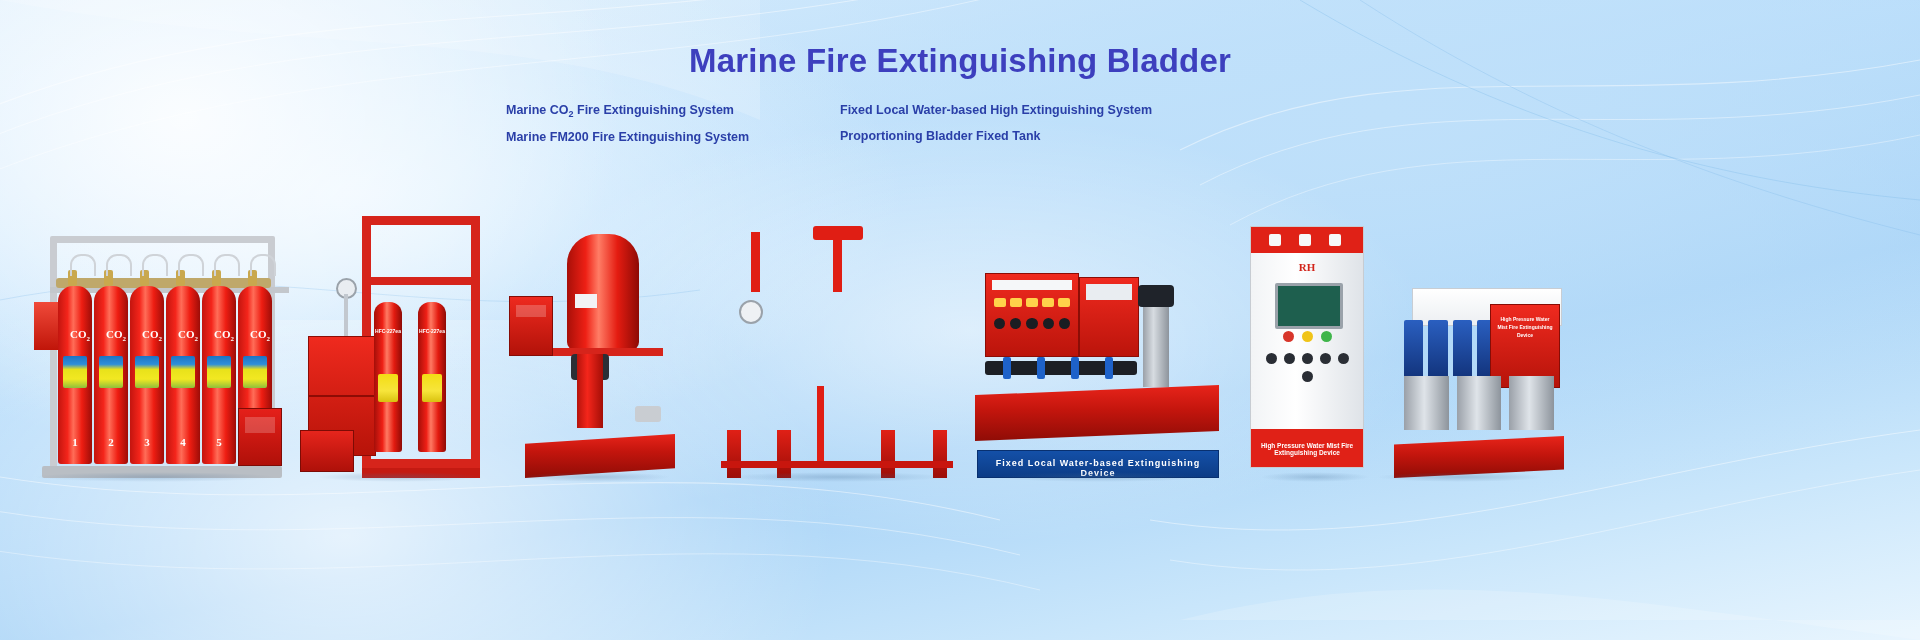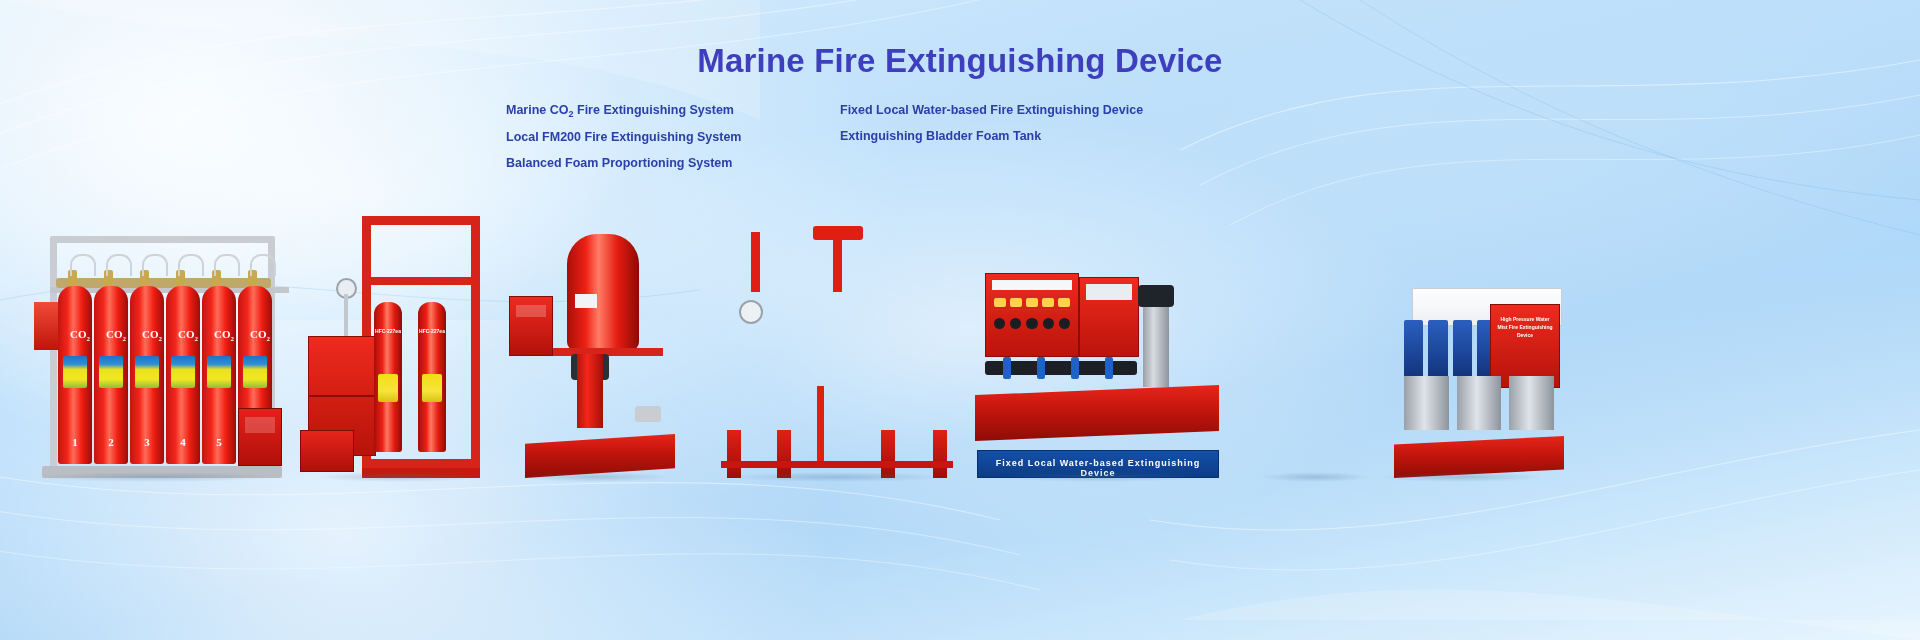--- a/index.html
+++ b/index.html
@@ -217,33 +217,32 @@
         <path d="M1360,0 C1560,130 1760,195 1920,235" stroke-width="0.9"></path>
         <path d="M0,300 C260,250 420,330 700,290" stroke-width="0.8"></path>
       </g>
       <g fill="#ffffff" fill-opacity="0.18">
         <path d="M0,0 C320,60 520,20 760,120 L760,0 Z"></path>
         <path d="M1920,640 C1620,600 1420,560 1180,620 L1920,620 Z"></path>
       </g>
     </svg>
   </div>
 
-  <div class="title">Marine Fire Extinguishing Device</div>
+  <div class="title">Marine Fire Extinguishing Bladder</div>
 
   <div class="lists">
     <div class="col left">
       <div class="item">
         <span>Marine CO</span><sub>2</sub><span> Fire Extinguishing System</span>
       </div>
-      <div class="item">Local FM200 Fire Extinguishing System</div>
-      <div class="item">Balanced Foam Proportioning System</div>
+      <div class="item">Marine FM200 Fire Extinguishing System</div>
     </div>
     <div class="col right">
-      <div class="item">Fixed Local Water-based Fire Extinguishing Device</div>
-      <div class="item">Extinguishing Bladder Foam Tank</div>
+      <div class="item">Fixed Local Water-based High Extinguishing System</div>
+      <div class="item">Proportioning Bladder Fixed Tank</div>
     </div>
   </div>
 
   <div class="equip-row">
 
     <div class="equip" id="eq1">
       <div class="frame"></div>
       <div class="sidebox"></div>
       <div class="manifold"></div>
       <div class="valve-row">
@@ -379,20 +378,45 @@
       <span class="vlv" style="left:130px"></span>
       <div class="pumpv"></div>
       <div class="skid5"></div>
       <div class="bluebar">
         <div class="bt">Fixed Local Water-based Extinguishing Device</div>
       </div>
       <div class="shadow"></div>
     </div>
 
     <div class="equip" id="eq6">
+      <div class="cab">
+        <div class="topred">
+          <i style="left:18px"></i>
+            <i style="left:48px"></i>
+            <i style="left:78px"></i>
+        </div>
+        <div class="logo">RH</div>
+        <div class="hmi"></div>
+        <div class="lamps">
+          <i style="background:#d8362b"></i>
+            <i style="background:#f0c419"></i>
+            <i style="background:#3fb54a"></i>
+        </div>
+        <div class="btns">
+          <i></i>
+            <i></i>
+            <i></i>
+            <i></i>
+            <i></i>
+            <i></i>
+        </div>
+        <div class="bottomred">
+          <span>High Pressure Water Mist Fire Extinguishing Device</span>
+        </div>
+      </div>
       <div class="shadow"></div>
     </div>
 
     <div class="equip" id="eq7">
       <div class="mist-top"></div>
       <div class="blues">
           <i></i>
           <i></i>
           <i></i>
           <i></i>

